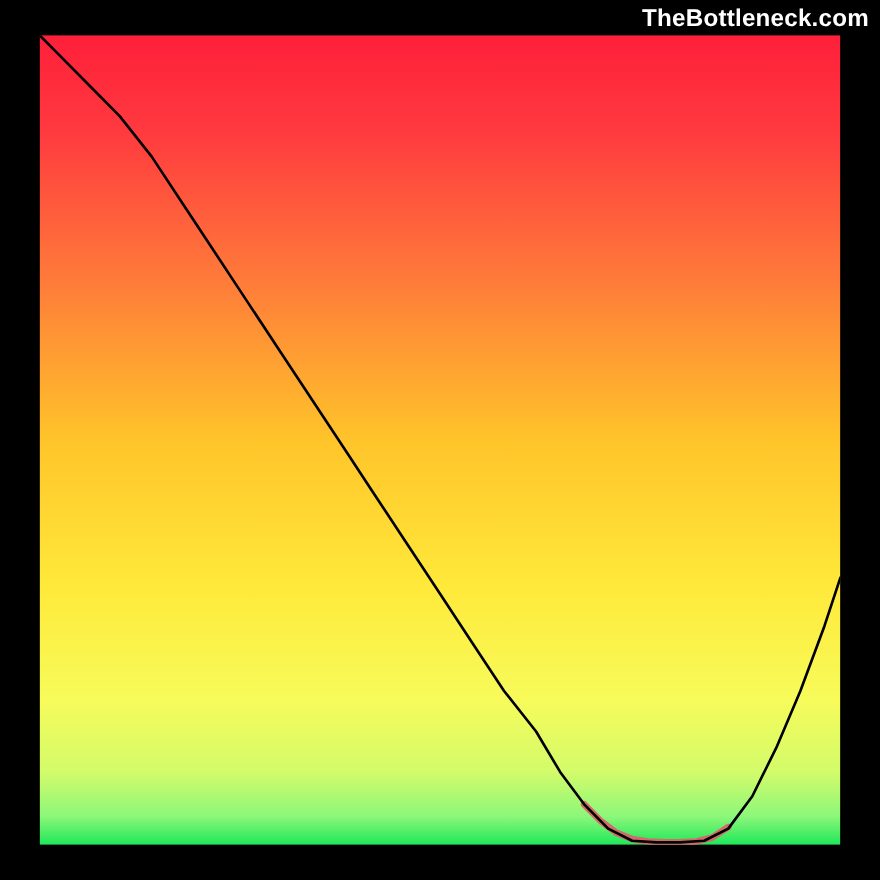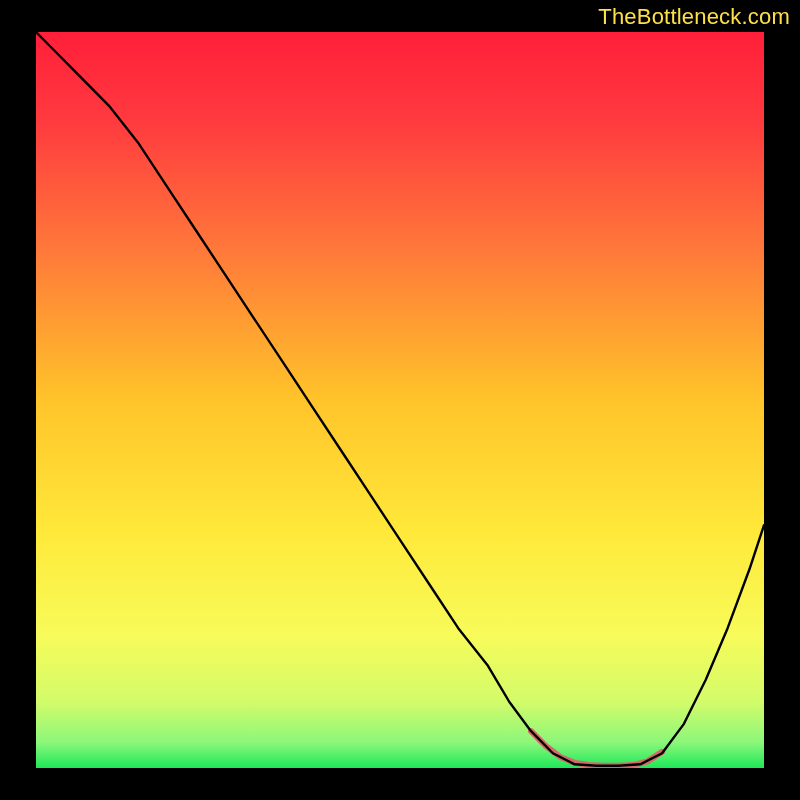--- a/index.html
+++ b/index.html
@@ -15,22 +15,22 @@
     position: relative;
     width: 800px;
     height: 800px;
     background: #000;
   }
   .watermark {
     position: absolute;
     top: 4px;
     right: 10px;
     font-size: 22px;
-    font-weight: 400;
-    color: #fde047;
+    font-weight: 700;
+    color: #ffffff;
     letter-spacing: 0.2px;
     z-index: 10;
   }
   .plot {
     position: absolute;
     left: 36px;
     top: 32px;
     width: 728px;
     height: 736px;
   }

